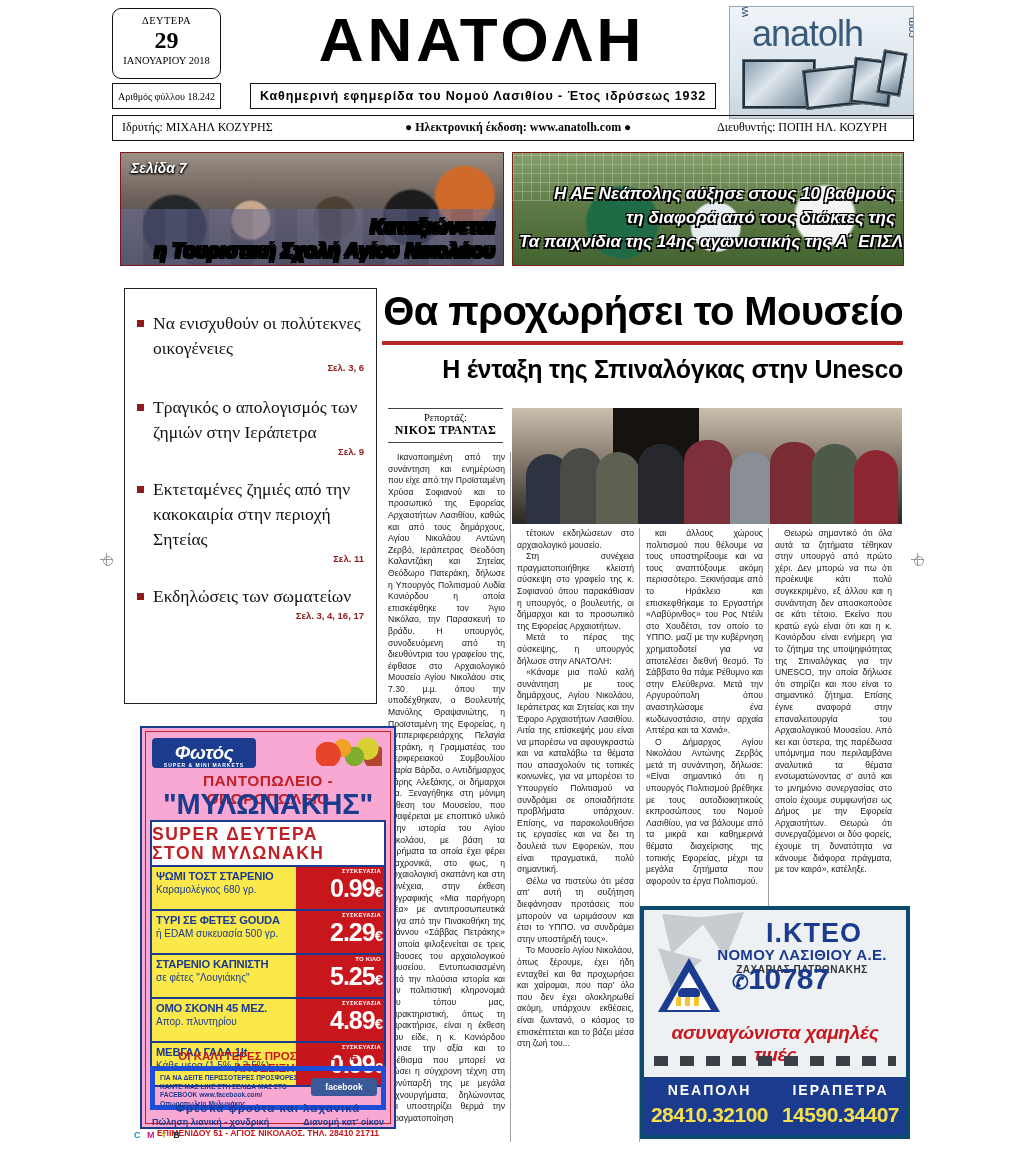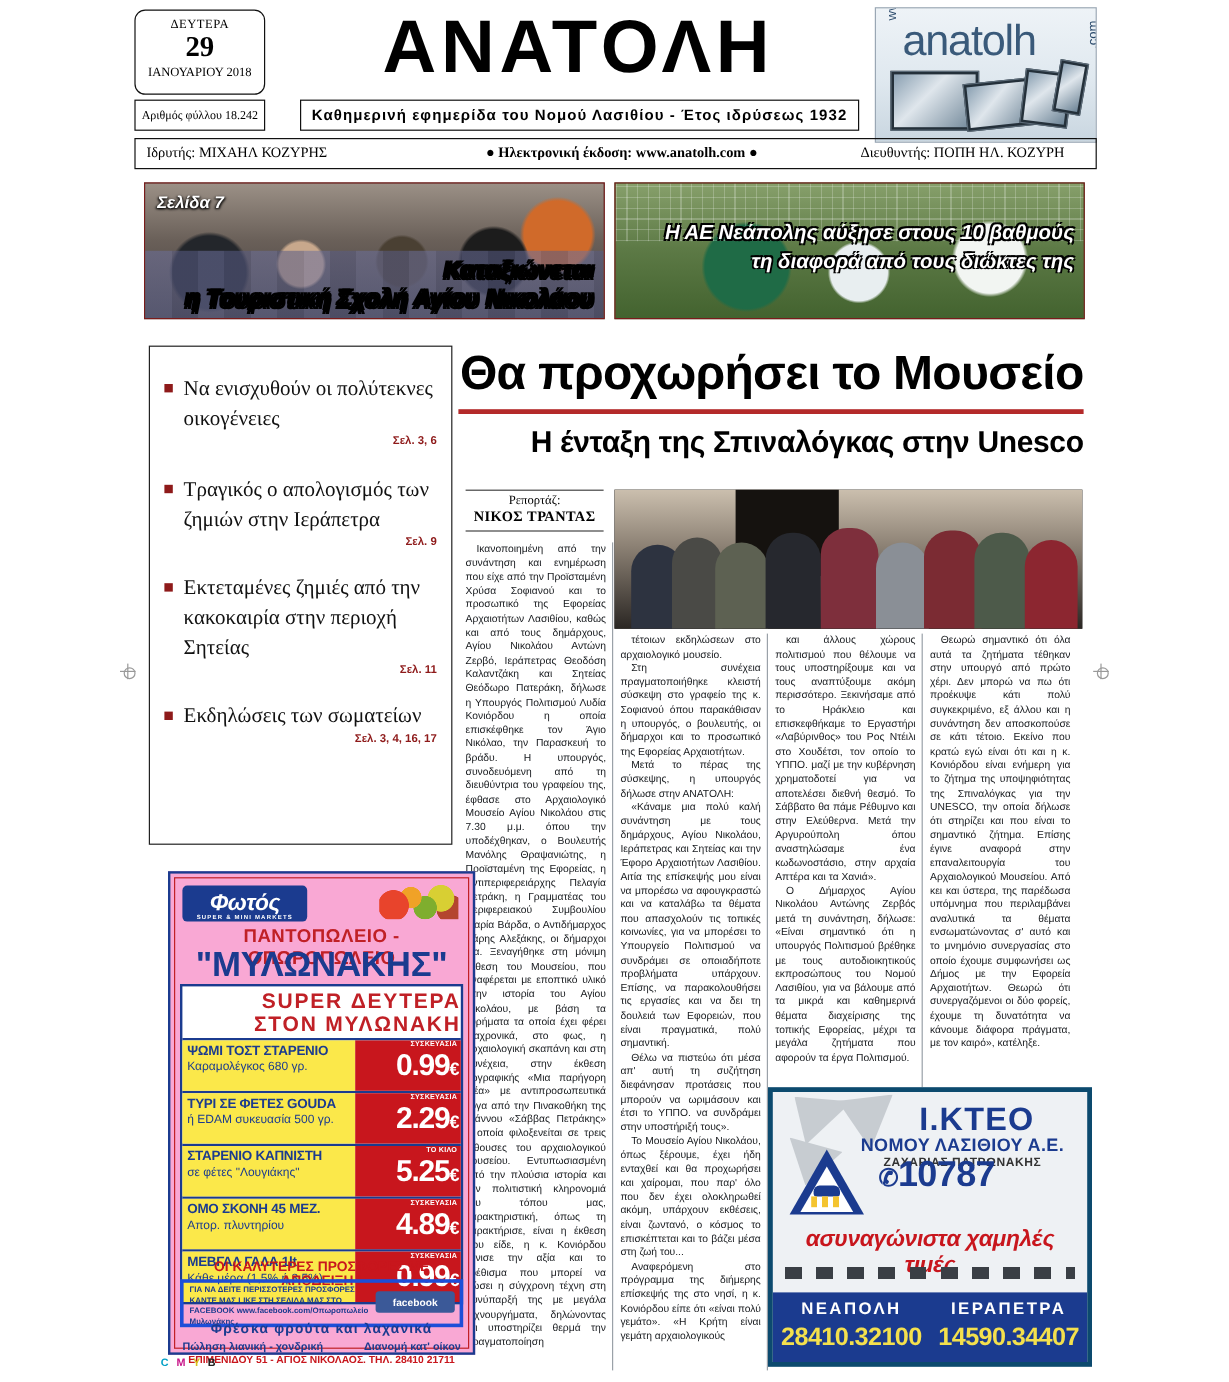--- a/index.html
+++ b/index.html
@@ -128,31 +128,31 @@
           radial-gradient(circle at 18% 62%,#e8442c 0 22%,transparent 23%),
           radial-gradient(circle at 40% 40%,#f0a227 0 20%,transparent 21%),
           radial-gradient(circle at 58% 68%,#7fae2e 0 22%,transparent 23%),
           radial-gradient(circle at 78% 42%,#d8cf33 0 20%,transparent 21%),
           radial-gradient(circle at 90% 72%,#b4452f 0 18%,transparent 19%);}
   .mylo-l1{position:absolute;left:0;right:0;top:38px;text-align:center;color:#c02026;font-weight:700;
            font-size:15.5px;letter-spacing:.4px;}
   .mylo-l2{position:absolute;left:0;right:0;top:54px;text-align:center;color:#1b3b8f;font-weight:700;
            font-size:29px;letter-spacing:-.2px;}
   .offers{position:absolute;left:8px;right:8px;top:92px;border:2px solid #1b3b8f;background:#fff;}
-  .super{text-align:right;color:#c02026;font-weight:700;font-size:17.5px;line-height:19px;letter-spacing:1.5px;padding:3px 0 2px;}
+  .super{text-align:left;color:#c02026;font-weight:700;font-size:17.5px;line-height:19px;letter-spacing:1.5px;padding:3px 0 2px;}
   .prow{display:flex;height:42px;border-top:2px solid #1b3b8f;}
   .pleft{flex:1;background:#fbe84a;padding:2px 4px;}
   .pname{font-size:11.2px;font-weight:700;color:#1b3b8f;line-height:14px;letter-spacing:-.2px;}
   .pdesc{font-size:10px;color:#1b3b8f;line-height:13px;}
   .pright{width:88px;background:#c8161d;color:#fff;position:relative;}
   .plabel{position:absolute;right:3px;top:1px;font-size:6px;font-weight:700;letter-spacing:.2px;}
   .pprice{position:absolute;left:0;right:2px;top:8px;text-align:right;font-size:25px;font-weight:700;line-height:27px;letter-spacing:-1px;}
   .pprice span{font-size:15px;}
   .bestline{position:absolute;left:8px;right:8px;top:322px;text-align:center;color:#c8161d;font-weight:700;font-size:11.5px;}
-  .fbbox{position:absolute;left:8px;right:8px;top:338px;height:34px;border:3px solid #1d4ed8;}
+  .fbbox{position:absolute;left:8px;right:8px;top:338px;height:34px;border:5px solid #1d4ed8;}
   .fbtxt{position:absolute;left:5px;top:3px;right:74px;color:#1b3b8f;font-weight:700;font-size:6.6px;line-height:8.6px;}
   .fbbtn{position:absolute;right:4px;top:7px;width:66px;height:18px;background:#3b5998;border-radius:3px;color:#fff;
          font-size:8.5px;font-weight:700;line-height:18px;text-align:center;}
   .fresh{position:absolute;left:8px;right:8px;top:374px;text-align:center;color:#1b3b8f;font-weight:700;font-size:11.5px;letter-spacing:1px;}
   .sellrow{position:absolute;left:10px;right:10px;top:389px;display:flex;justify-content:space-between;color:#1b3b8f;font-size:9px;font-weight:700;}
   .addr{position:absolute;left:8px;right:8px;top:400px;text-align:center;color:#c8161d;font-weight:700;font-size:8.6px;}
 
   
   .kteo{position:absolute;left:640px;top:906px;width:262px;height:225px;border:4px solid #0c4a6e;background:#eef1f4;overflow:hidden;}
   .kteo .tri{position:absolute;background:#c7ccd1;}
@@ -234,20 +234,21 @@
     <div class="pagebadge">Σελίδα 7</div>
     <div class="tline t1">Καταξιώνεται</div>
     <div class="tline t2">η Τουριστική Σχολή Αγίου Νικολάου</div>
   </div>
 
   <div class="teaser tz-right">
     <div class="bgimg"></div>
     <div class="fence"></div>
     <div class="tline r1">Η ΑΕ Νεάπολης αύξησε στους 10 βαθμούς</div>
     <div class="tline r2">τη διαφορά από τους διώκτες της</div>
+    <div class="tline r3">Τα παιχνίδια της 14ης αγωνιστικής της Α΄ ΕΠΣΛ</div>
   </div>
 
   <div class="indexbox">
     <div class="ix-item" style="margin-top:22px;">
       <div class="bul"></div>
       <div class="txt">Να ενισχυθούν οι πολύτεκνες οικογένειες</div>
       <div class="pg">Σελ. 3, 6</div>
     </div>
     <div class="ix-item" style="margin-top:22px;">
       <div class="bul"></div>
@@ -299,21 +300,20 @@
     <p>Ικανοποιημένη από την συνάντηση και ενημέρωση που είχε από την Προϊσταμένη Χρύσα Σοφιανού και το προσωπικό της Εφορείας Αρχαιοτήτων Λασιθίου, καθώς και από τους δημάρχους, Αγίου Νικολάου Αντώνη Ζερβό, Ιεράπετρας Θεοδόση Καλαντζάκη και Σητείας Θεόδωρο Πατεράκη, δήλωσε η Υπουργός Πολιτισμού Λυδία Κονιόρδου η οποία επισκέφθηκε τον Άγιο Νικόλαο, την Παρασκευή το βράδυ. Η υπουργός, συνοδευόμενη από τη διευθύντρια του γραφείου της, έφθασε στο Αρχαιολογικό Μουσείο Αγίου Νικολάου στις 7.30 μ.μ. όπου την υποδέχθηκαν, ο Βουλευτής Μανόλης Θραψανιώτης, η Προϊσταμένη της Εφορείας, η Αντιπεριφερειάρχης Πελαγία Πετράκη, η Γραμματέας του Περιφερειακού Συμβουλίου Μαρία Βάρδα, ο Αντιδήμαρχος Χάρης Αλεξάκης, οι δήμαρχοι κ.α. Ξεναγήθηκε στη μόνιμη έκθεση του Μουσείου, που αναφέρεται με εποπτικό υλικό στην ιστορία του Αγίου Νικολάου, με βάση τα ευρήματα τα οποία έχει φέρει διαχρονικά, στο φως, η αρχαιολογική σκαπάνη και στη συνέχεια, στην έκθεση ζωγραφικής «Μια παρήγορη ιδέα» με αντιπροσωπευτικά έργα από την Πινακοθήκη της Βιάννου «Σάββας Πετράκης» η οποία φιλοξενείται σε τρεις αίθουσες του αρχαιολογικού μουσείου. Εντυπωσιασμένη από την πλούσια ιστορία και την πολιτιστική κληρονομιά του τόπου μας, χαρακτηριστική, όπως τη χαρακτήρισε, είναι η έκθεση που είδε, η κ. Κονιόρδου τόνισε την αξία και το ερέθισμα που μπορεί να δώσει η σύγχρονη τέχνη στη συνύπαρξή της με μεγάλα τεχνουργήματα, δηλώνοντας ότι υποστηρίζει θερμά την πραγματοποίηση</p>
   </div>
 
   <div class="col" id="col2">
     <p>τέτοιων εκδηλώσεων στο αρχαιολογικό μουσείο.</p>
     <p>Στη συνέχεια πραγματοποιήθηκε κλειστή σύσκεψη στο γραφείο της κ. Σοφιανού όπου παρακάθισαν η υπουργός, ο βουλευτής, οι δήμαρχοι και το προσωπικό της Εφορείας Αρχαιοτήτων.</p>
     <p>Μετά το πέρας της σύσκεψης, η υπουργός δήλωσε στην ΑΝΑΤΟΛΗ:</p>
     <p>«Κάναμε μια πολύ καλή συνάντηση με τους δημάρχους, Αγίου Νικολάου, Ιεράπετρας και Σητείας και την Έφορο Αρχαιοτήτων Λασιθίου. Αιτία της επίσκεψής μου είναι να μπορέσω να αφουγκραστώ και να καταλάβω τα θέματα που απασχολούν τις τοπικές κοινωνίες, για να μπορέσει το Υπουργείο Πολιτισμού να συνδράμει σε οποιαδήποτε προβλήματα υπάρχουν. Επίσης, να παρακολουθήσει τις εργασίες και να δει τη δουλειά των Εφορειών, που είναι πραγματικά, πολύ σημαντική.</p>
     <p>Θέλω να πιστεύω ότι μέσα απ' αυτή τη συζήτηση διεφάνησαν προτάσεις που μπορούν να ωριμάσουν και έτσι το ΥΠΠΟ. να συνδράμει στην υποστήριξή τους».</p>
     <p>Το Μουσείο Αγίου Νικολάου, όπως ξέρουμε, έχει ήδη ενταχθεί και θα προχωρήσει και χαίρομαι, που παρ' όλο που δεν έχει ολοκληρωθεί ακόμη, υπάρχουν εκθέσεις, είναι ζωντανό, ο κόσμος το επισκέπτεται και το βάζει μέσα στη ζωή του...</p>
-    <p>Αναφερόμενη στο πρόγραμμα της διήμερης επίσκεψής της στο νησί, η κ. Κονιόρδου είπε ότι «είναι πολύ γεμάτο». «Η Κρήτη είναι γεμάτη αρχαιολογικούς</p>
   </div>
 
   <div class="col" id="col3">
     <p>και άλλους χώρους πολιτισμού που θέλουμε να τους υποστηρίξουμε και να τους αναπτύξουμε ακόμη περισσότερο. Ξεκινήσαμε από το Ηράκλειο και επισκεφθήκαμε το Εργαστήρι «Λαβύρινθος» του Ρος Ντέιλι στο Χουδέτσι, τον οποίο το ΥΠΠΟ. μαζί με την κυβέρνηση χρηματοδοτεί για να αποτελέσει διεθνή θεσμό. Το Σάββατο θα πάμε Ρέθυμνο και στην Ελεύθερνα. Μετά την Αργυρούπολη όπου αναστηλώσαμε ένα κωδωνοστάσιο, στην αρχαία Απτέρα και τα Χανιά».</p>
     <p>Ο Δήμαρχος Αγίου Νικολάου Αντώνης Ζερβός μετά τη συνάντηση, δήλωσε: «Είναι σημαντικό ότι η υπουργός Πολιτισμού βρέθηκε με τους αυτοδιοικητικούς εκπροσώπους του Νομού Λασιθίου, για να βάλουμε από τα μικρά και καθημερινά θέματα διαχείρισης της τοπικής Εφορείας, μέχρι τα μεγάλα ζητήματα που αφορούν τα έργα Πολιτισμού.</p>
   </div>
 
   <div class="col" id="col4">
     <p>Θεωρώ σημαντικό ότι όλα αυτά τα ζητήματα τέθηκαν στην υπουργό από πρώτο χέρι. Δεν μπορώ να πω ότι προέκυψε κάτι πολύ συγκεκριμένο, εξ άλλου και η συνάντηση δεν αποσκοπούσε σε κάτι τέτοιο. Εκείνο που κρατώ εγώ είναι ότι και η κ. Κονιόρδου είναι ενήμερη για το ζήτημα της υποψηφιότητας της Σπιναλόγκας για την UNESCO, την οποία δήλωσε ότι στηρίζει και που είναι το σημαντικό ζήτημα. Επίσης έγινε αναφορά στην επαναλειτουργία του Αρχαιολογικού Μουσείου. Από κει και ύστερα, της παρέδωσα υπόμνημα που περιλαμβάνει αναλυτικά τα θέματα ενσωματώνοντας σ' αυτό και το μνημόνιο συνεργασίας στο οποίο έχουμε συμφωνήσει ως Δήμος με την Εφορεία Αρχαιοτήτων. Θεωρώ ότι συνεργαζόμενοι οι δύο φορείς, έχουμε τη δυνατότητα να κάνουμε διάφορα πράγματα, με τον καιρό», κατέληξε.</p>
   </div>

